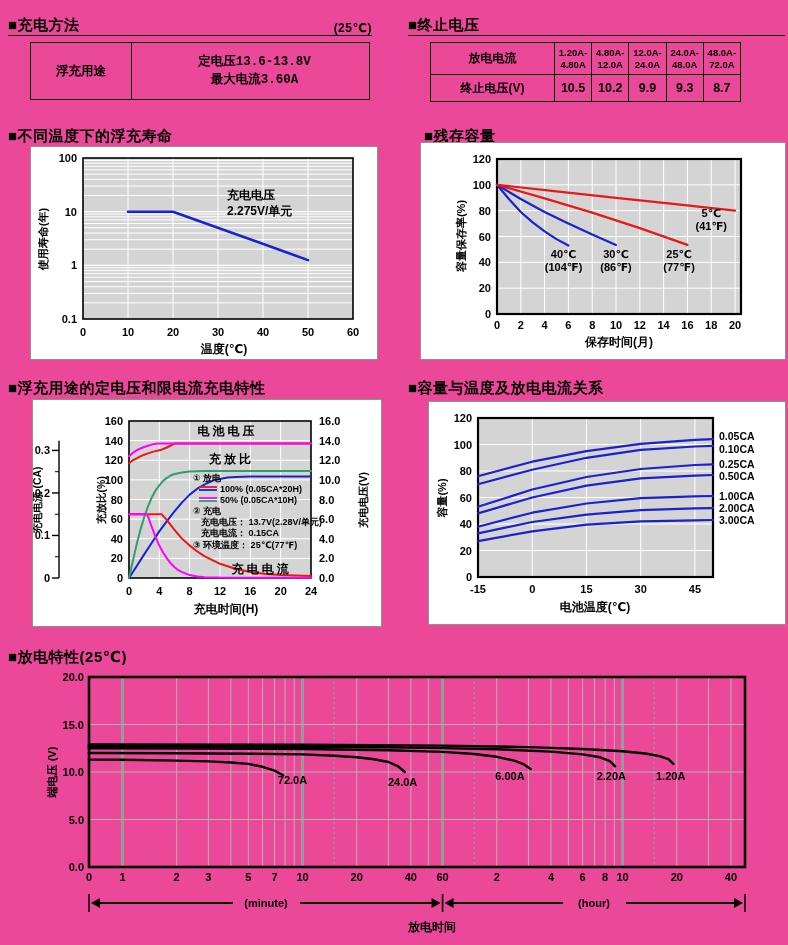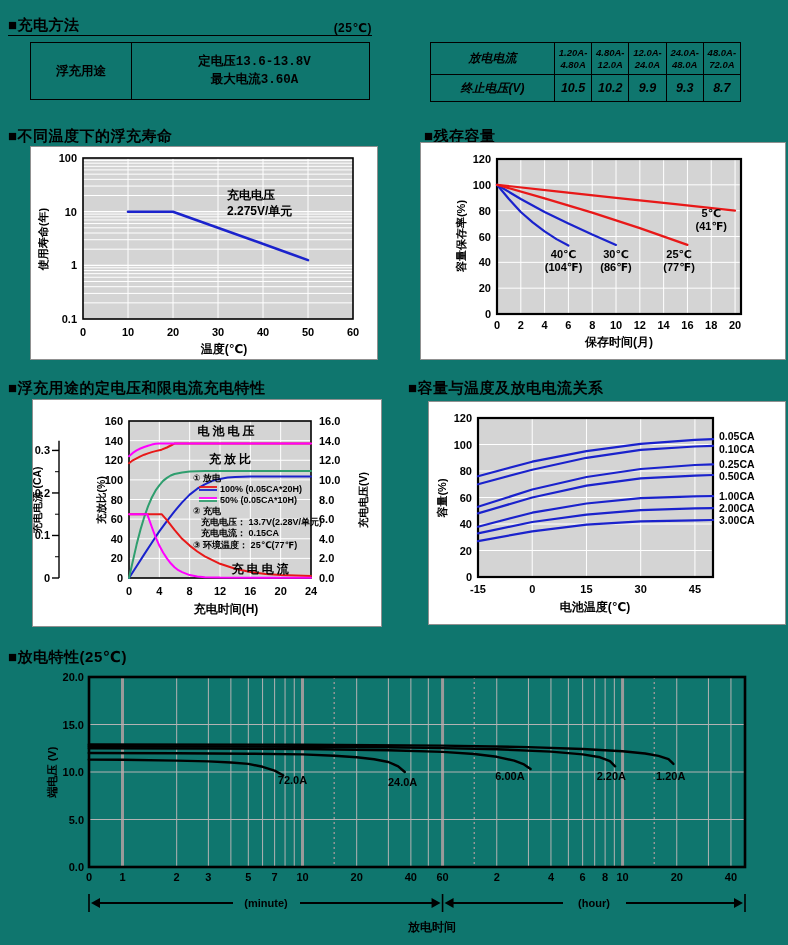--- a/index.html
+++ b/index.html
@@ -1,27 +1,27 @@
 <!DOCTYPE html>
 <html><head>
 <meta charset="utf-8">
 <style>
   html,body{margin:0;padding:0;background:#fff;}
-  .page{position:relative;width:788px;height:945px;background:#0f766e;
+  .page{position:relative;width:788px;height:945px;background:#ec4899;
         font-family:"Liberation Sans","DejaVu Sans",sans-serif;color:#000;}
   .h{position:absolute;font-size:15px;font-weight:bold;letter-spacing:.5px;display:flex;
      justify-content:space-between;align-items:flex-end;height:19px;}
   .h .note{font-size:12px;font-weight:bold;}
   .underl{border-bottom:1.5px solid #000;}
   table{border-collapse:collapse;position:absolute;table-layout:fixed;}
   td{border:1.5px solid #000;text-align:center;vertical-align:middle;padding:0;}
   .t1{width:340px;height:58px;font-size:12.5px;font-weight:bold;}
   .t1 .c1{width:100px;}
   .t1 .c2{text-align:center;padding-left:8px;line-height:1.45;font-family:Liberation Mono, monospace;}
-  .t2{width:311px;height:58px;font-style:italic;}
+  .t2{width:311px;height:58px;}
   .t2 .lab{width:123px;font-size:12px;font-weight:bold;}
   .t2 .range{font-size:9.5px;font-weight:bold;white-space:pre-line;line-height:1.25;height:31px;margin-top:44px;}
   .t2 .val{font-size:12.5px;font-weight:bold;height:26px;margin-top:27px;}
   .panel{position:absolute;border:1px solid #909090;background:#fff;}
   svg{display:block;}
   svg text{font-family:"Liberation Sans","DejaVu Sans",sans-serif;fill:#000;}
 </style>
 </head>
 <body>
 
@@ -36,20 +36,23 @@
         <tr>
       <td class="c1">浮充用途</td>
       <td class="c2">
         <div>定电压13.6-13.8V</div>
         <div>最大电流3.60A</div>
       </td>
     </tr>
   </tbody>
     </table>
 
+  <div class="h underl" style="left:408px;top:16px;width:377px;">
+    <span>■终止电压</span>
+  </div>
   <table class="t2" style="left:430px;top:42px;">
     <tbody>
         <tr>
       <td class="lab">放电电流</td>
       <td class="range">1.20A-
 4.80A</td>
       <td class="range">4.80A-
 12.0A</td>
       <td class="range">12.0A-
 24.0A</td>

